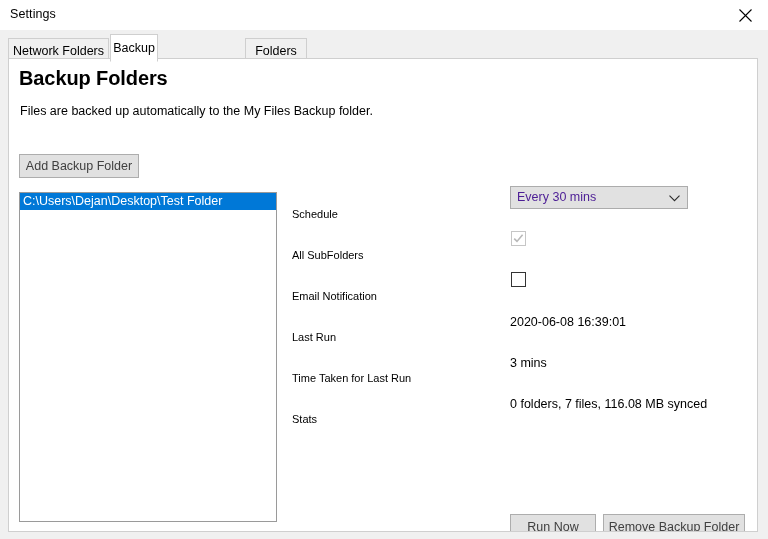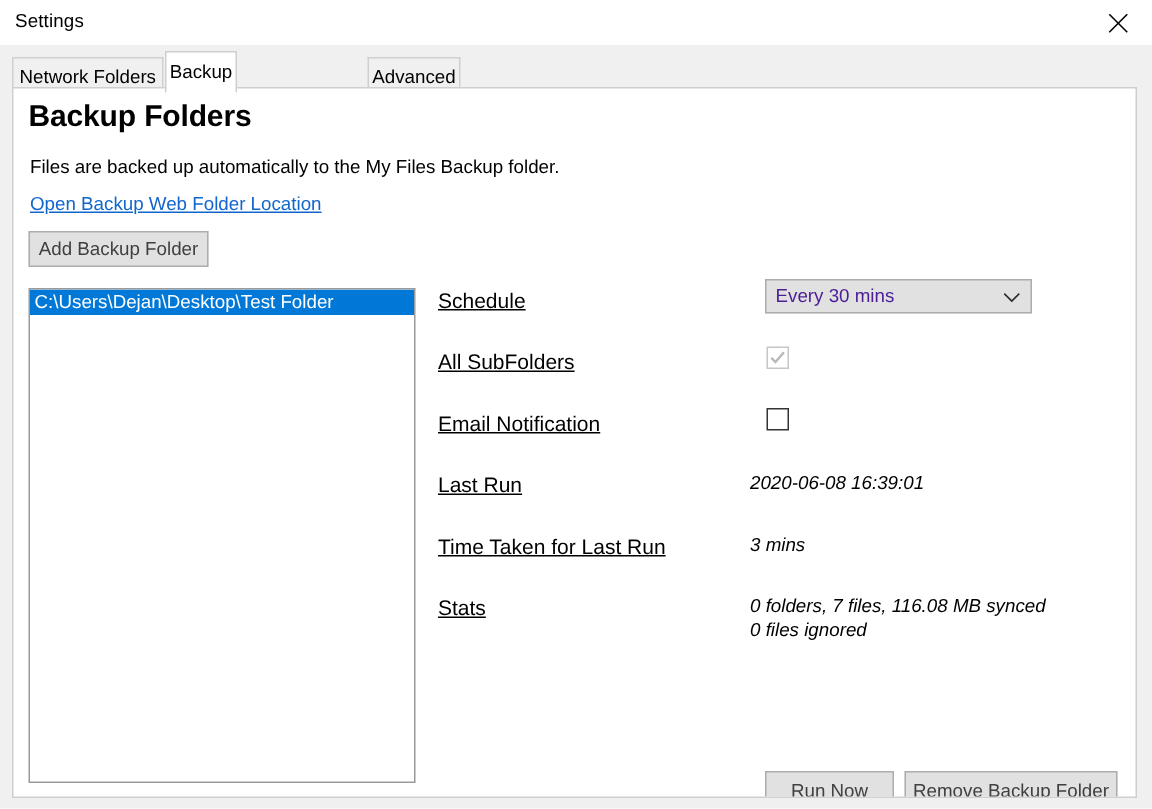--- a/index.html
+++ b/index.html
@@ -157,33 +157,31 @@
     left: 283px; top: 133px;
     width: 455px;
   }
   .frow {
     position: absolute;
     left: 0;
     width: 455px;
   }
   .flabel {
     position: absolute;
-    left: 0; top: 0;
-    font-size: 14px;
+    left: 0; top: 16px;
+    font-size: 11px;
     color: #000;
     white-space: nowrap;
-    text-decoration: underline;
   }
   .fvalue {
     position: absolute;
-    left: 208px; top: 0;
+    left: 218px; top: 0;
     font-size: 12.5px;
     color: #000;
     white-space: nowrap;
-    font-style: italic;
   }
   .fvalue .line2 { display: block; margin-top: 2px; }
 
   
   .combo {
     position: absolute;
     left: 218px; top: -6px;
     width: 178px; height: 23px;
     box-sizing: border-box;
     background: #e1e1e1;
@@ -246,29 +244,28 @@
 </div>
 
 <div class="tabstrip">
   <div class="tab" id="tab0" style="left:8px; width:101px;">
     <span>Network Folders</span>
   </div>
   <div class="tab active" id="tab1" style="left:110px; width:48px;">
     <span>Backup</span>
   </div>
   <div class="tab" id="tab3" style="left:245px; width:62px;">
-    <span>Advanced</span>
+    <span>Folders</span>
   </div>
 </div>
 
 <div class="panel">
 
   <div class="page-title">Backup Folders</div>
   <div class="page-desc">Files are backed up automatically to the My Files Backup folder.</div>
-  <div class="weblink">Open Backup Web Folder Location</div>
 
   <div class="btn btn-add">
     <span>Add Backup Folder</span>
   </div>
 
   <div class="listbox">
     <div class="listbox-item selected">
       <span>C:\Users\Dejan\Desktop\Test Folder</span>
     </div>
   </div>
@@ -306,21 +303,20 @@
 
     <div class="frow" style="top:164px;">
       <span class="flabel">Time Taken for Last Run</span>
       <span class="fvalue">3 mins</span>
     </div>
 
     <div class="frow" style="top:205px;">
       <span class="flabel">Stats</span>
       <span class="fvalue">
         <span>0 folders, 7 files, 116.08 MB synced</span>
-        <span class="line2">0 files ignored</span>
       </span>
     </div>
 
     <div class="btn btn-run">
       <span>Run Now</span>
     </div>
     <div class="btn btn-remove">
       <span>Remove Backup Folder</span>
     </div>
 

